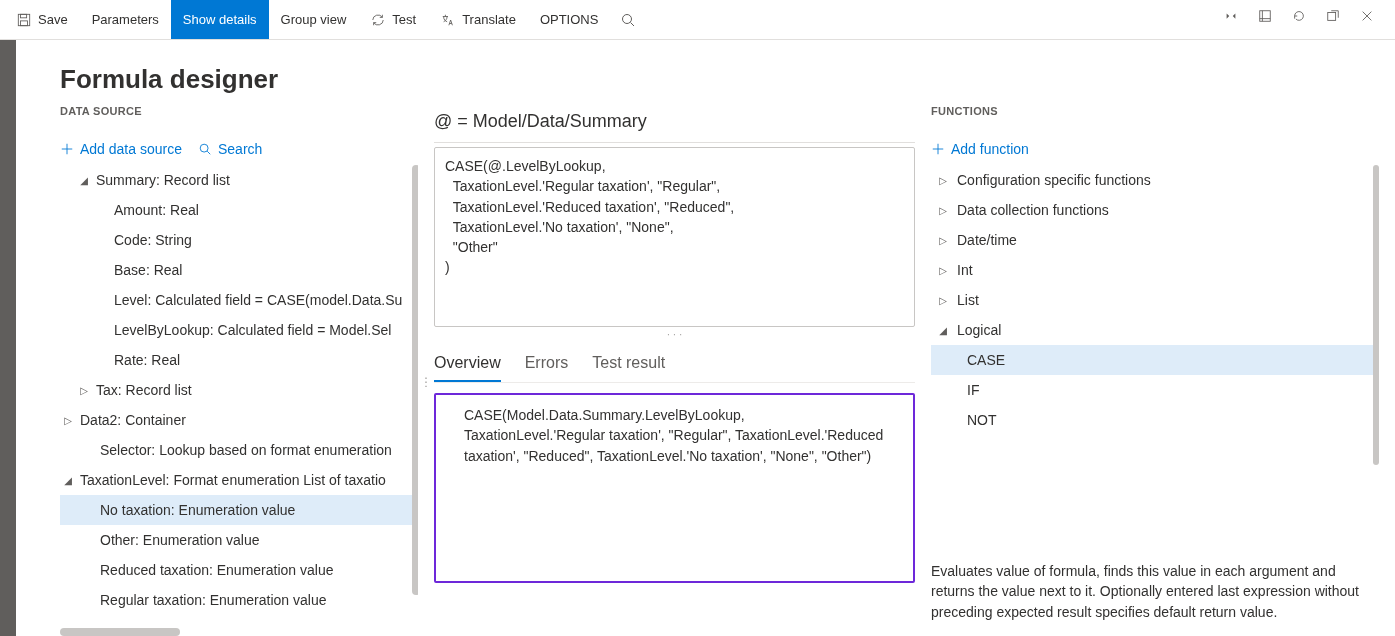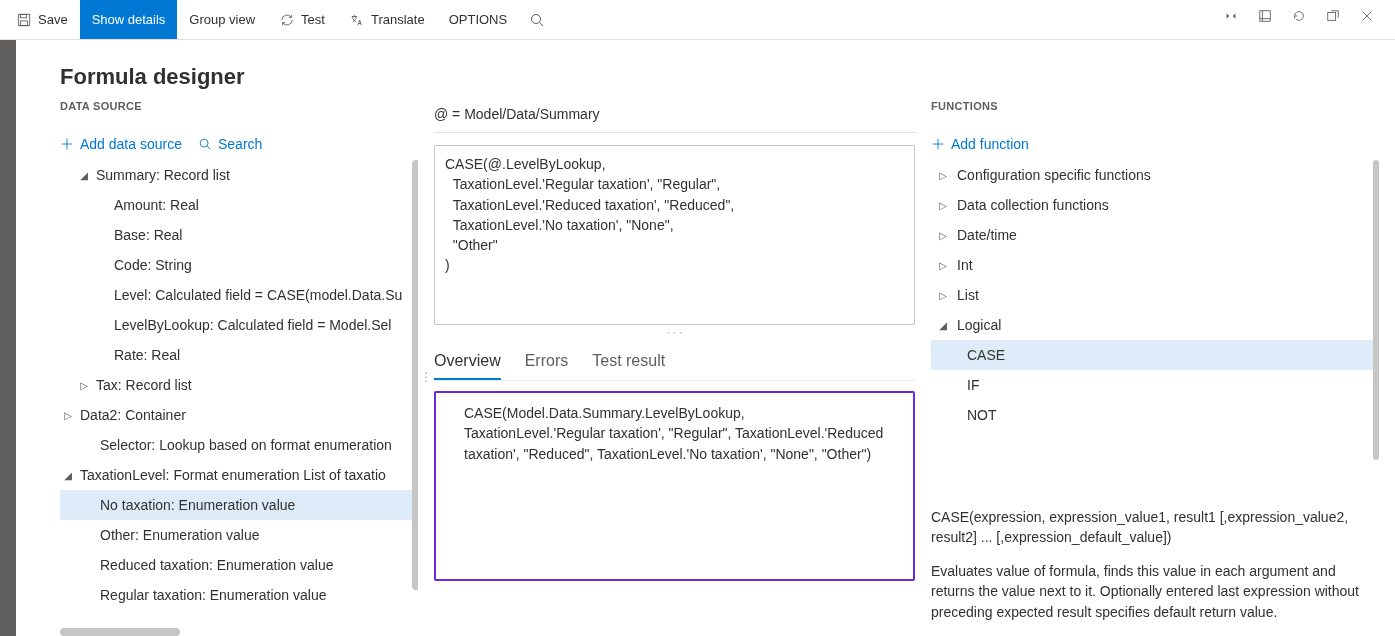--- a/index.html
+++ b/index.html
@@ -47,21 +47,21 @@
     
     .main {
       flex: 1;
       display: flex;
       flex-direction: column;
       padding: 24px 0 0 44px;
       min-width: 0;
       overflow: hidden;
     }
     h1.page-title {
-      font-size: 22px;
+      font-size: 26px;
       font-weight: 600;
       color: #323130;
       margin-bottom: 10px;
     }
     .columns {
       display: flex;
       flex: 1;
       min-height: 0;
       gap: 0;
     }
@@ -75,21 +75,21 @@
     .tree-hscroll { position:absolute; left:0; bottom:0; height:8px; width:120px; background:#c8c6c4; border-radius:4px;}
     .tnode { display:flex; align-items:center; height:30px; cursor:pointer; white-space:nowrap; overflow:hidden; text-overflow:clip;}
     .tnode.sel { background:#deecf9;}
     .tgl { width:16px; display:inline-flex; justify-content:center; color:#605e5c; font-size:10px;}
     .ind1 { padding-left: 16px;}
     .ind2 { padding-left: 36px;}
     .ind3 { padding-left: 50px; }
     .tlabel { padding-left: 4px; overflow:hidden; text-overflow: clip; white-space:nowrap;}
     
     .col-formula { flex:1; display:flex; flex-direction:column; padding: 0 16px; min-width:0; position: relative;}
-    .path-row { font-size:14px; color:#323130; padding: 6px 0 10px 0; border-bottom: 1px solid #e1dfdd; margin-bottom: 12px;}
+    .path-row { font-size:18px; color:#323130; padding: 6px 0 10px 0; border-bottom: 1px solid #e1dfdd; margin-bottom: 4px;}
     .formula-box {
       border: 1px solid #c8c6c4;
       border-radius: 2px;
       padding: 8px 10px;
       font-size: 14px;
       line-height: 1.45;
       white-space: pre-wrap;
       min-height: 180px;
       font-family: "Segoe UI", sans-serif;
       background:#fff;
@@ -126,20 +126,23 @@
   <div class="toolbar-left">
     <div class="tbtn">
       <span class="ticon">
         <svg width="14" height="14" viewBox="0 0 16 16" fill="none" stroke="#605e5c" stroke-width="1">
             <rect x="1.5" y="1.5" width="13" height="13"></rect>
             <rect x="4" y="1.5" width="7" height="4"></rect>
             <rect x="4" y="9" width="8" height="5.5"></rect>
           </svg>
       </span>
       <span>Save</span>
+    </div>
+    <div class="tbtn">
+      <span>Parameters</span>
     </div>
     <div class="tbtn active">
       <span>Show details</span>
     </div>
     <div class="tbtn">
       <span>Group view</span>
     </div>
     <div class="tbtn">
       <span class="ticon">
         <svg width="14" height="14" viewBox="0 0 16 16" fill="none" stroke="#605e5c" stroke-width="1">
@@ -230,24 +233,24 @@
         </div>
         <div class="tree">
           <div class="tnode ind1">
               <span class="tgl">◢</span>
               <span class="tlabel">Summary: Record list</span>
             </div>
           <div class="tnode ind3">
               <span class="tlabel">Amount: Real</span>
             </div>
           <div class="tnode ind3">
+              <span class="tlabel">Code: String</span>
+            </div>
+          <div class="tnode ind3">
               <span class="tlabel">Base: Real</span>
-            </div>
-          <div class="tnode ind3">
-              <span class="tlabel">Code: String</span>
             </div>
           <div class="tnode ind3">
               <span class="tlabel">Level: Calculated field = CASE(model.Data.Su</span>
             </div>
           <div class="tnode ind3">
               <span class="tlabel">LevelByLookup: Calculated field = Model.Sel</span>
             </div>
           <div class="tnode ind3">
               <span class="tlabel">Rate: Real</span>
             </div>
@@ -343,19 +346,18 @@
             </div>
           <div class="fn-node fnind2">
               <span class="fn-label">IF</span>
             </div>
           <div class="fn-node fnind2">
               <span class="fn-label">NOT</span>
             </div>
           <div class="fn-scroll-thumb"></div>
         </div>
         <div class="fn-help">
-          <p>CASE(expression, expression_value1, result1 [,expression_value2, result2] ... [,expression_default_value])</p>
           <p>Evaluates value of formula, finds this value in each argument and returns the value next to it. Optionally entered last expression without preceding expected result specifies default return value.</p>
         </div>
       </div>
     </div>
   </div>
 </div>
 
 </body></html>

